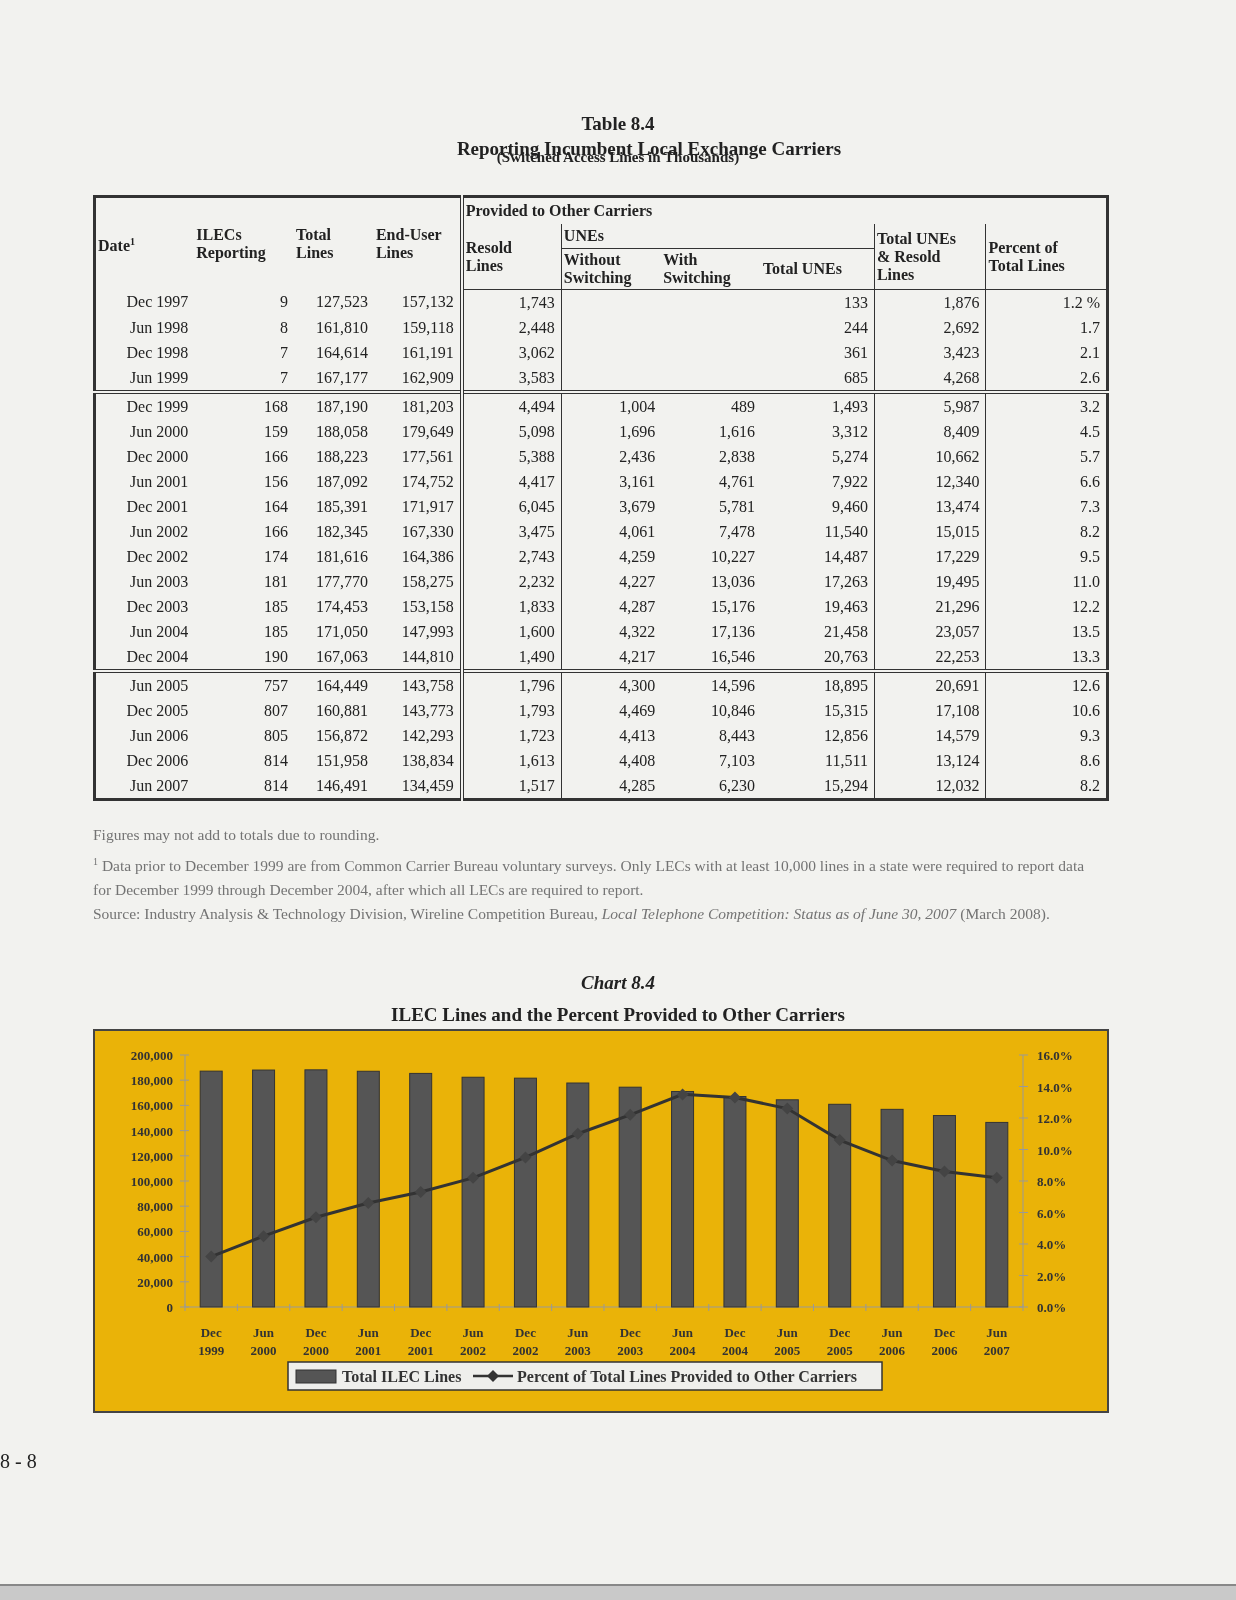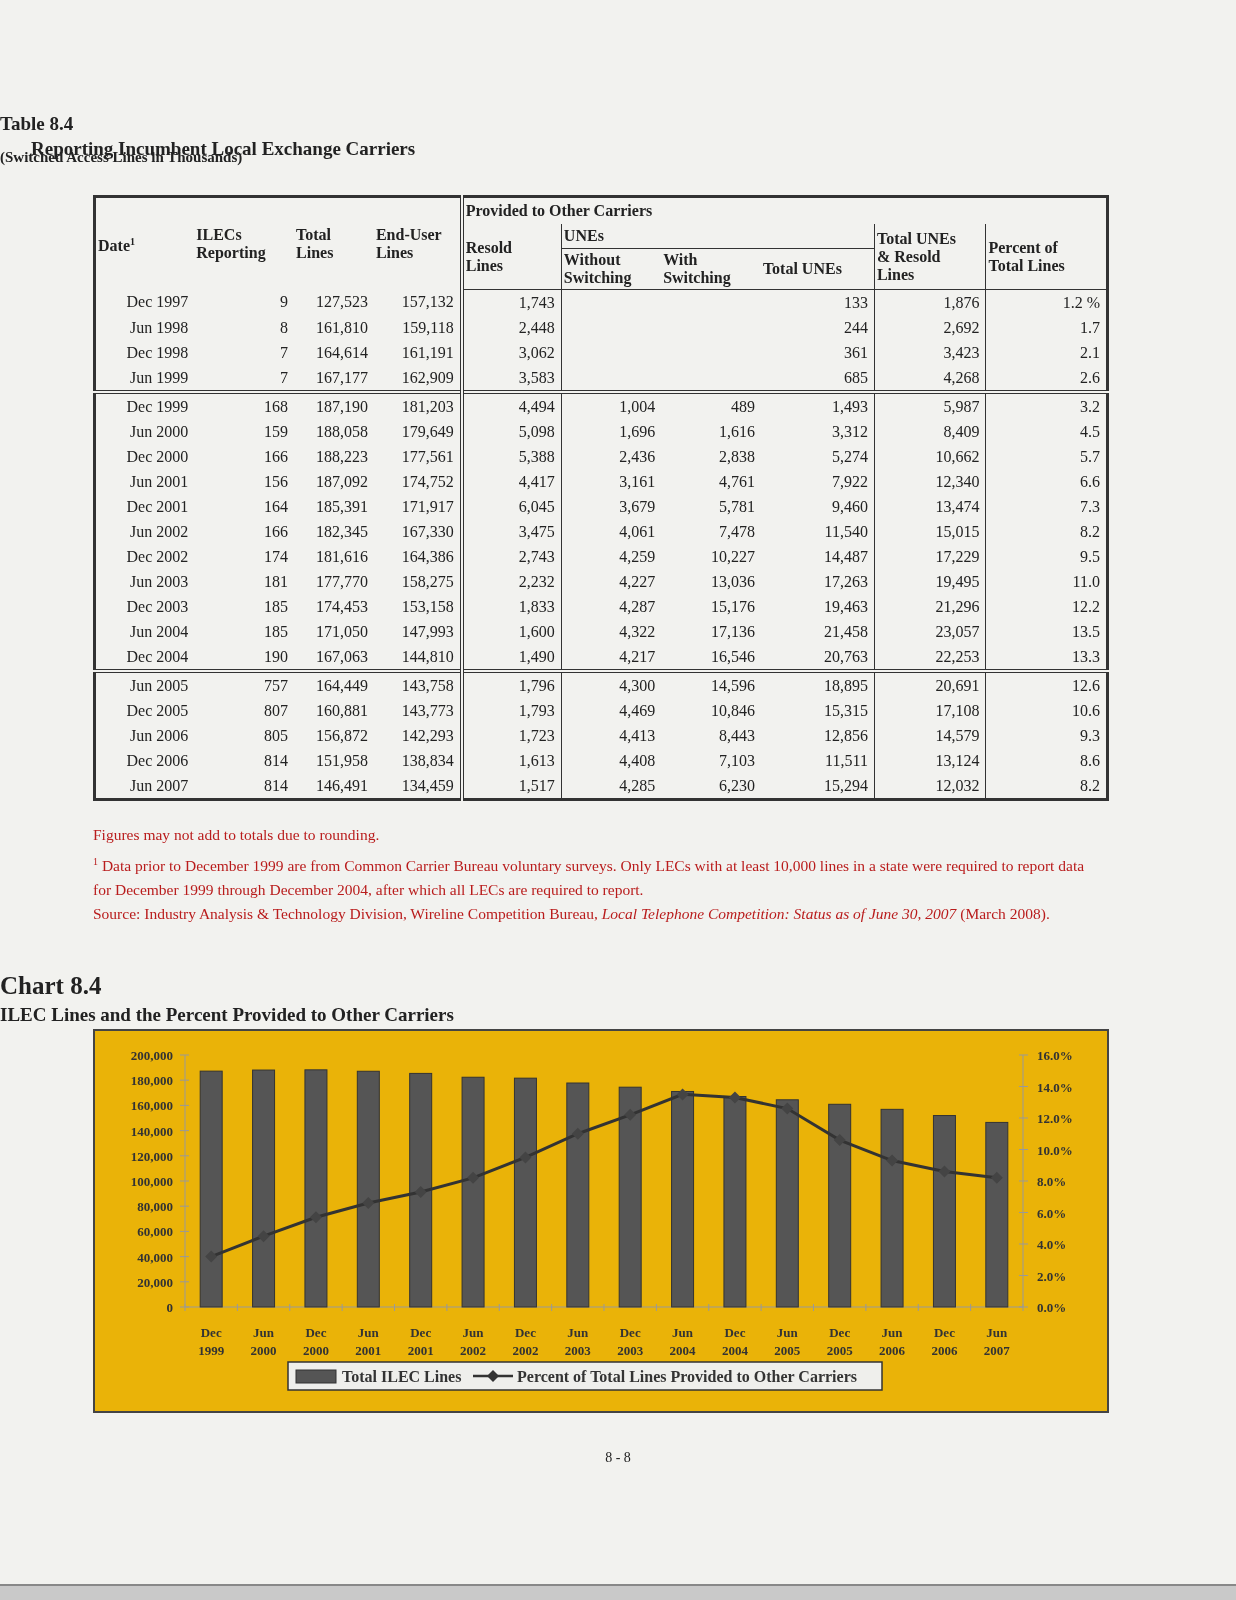--- a/index.html
+++ b/index.html
@@ -2,54 +2,54 @@
 <html><head>
 <meta charset="utf-8">
 <style>
   html, body { margin: 0; padding: 0; }
   body {
     width: 1236px; height: 1600px; background: #f2f2ef; position: relative;
     font-family: "Liberation Serif", "DejaVu Serif", serif; color: #222;
     overflow: hidden;
   }
   .page-bottom-strip { position: absolute; left: 0; right: 0; bottom: 0; height: 14px; background: #c9c9c9; border-top: 2px solid #888; }
-  .t-title { position: absolute; left: 0; width: 1236px; font-weight: bold; }
+  .t-title { position: absolute; left: 0; width: 1236px; text-align: center; font-weight: bold; }
   #table-title { top: 113px; font-size: 19px; }
   #table-subtitle { top: 138px; font-size: 19px; padding-left: 31px; }
   #table-units { top: 149px; font-size: 15px; }
 
   
   .tbl-wrap { position: absolute; left: 93px; top: 195px; width: 1016px; }
   table.data { width: 1016px; border-collapse: collapse; font-size: 16px; }
   table.data th { font-weight: bold; font-size: 16px; line-height: 18px; padding: 2px 2px; text-align: left; vertical-align: middle; }
   table.data td { padding: 0 6px; height: 25px; line-height: 22px; text-align: right; white-space: nowrap; }
   table.data { border: 3px solid #333; }
   .hdr-row th { border-bottom: 0; }
   .bl2 { border-left: 4px double #333; }
   .bl1 { border-left: 1.5px solid #333; }
   .bb1 { border-bottom: 1.5px solid #333; }
   .sect-top td { border-top: 4px double #333; }
   .hdr-bottom th { border-bottom: 1.5px solid #333; }
   td.date { text-align: left; padding-left: 10px; }
   td.c-ilec { padding-right: 18px; }
 
   
-  .notes { position: absolute; left: 93px; width: 1000px; font-size: 15.5px; line-height: 24px; color: #b91c1c; }
+  .notes { position: absolute; left: 93px; width: 1000px; font-size: 15.5px; line-height: 24px; color: #737373; }
   #note-rounding { top: 823px; }
   #note-footnote { top: 850px; }
   #note-source { top: 902px; }
   .sup { font-size: 10px; vertical-align: super; }
   i { font-style: italic; }
 
-  #chart-title { top: 972px; font-size: 25px; }
+  #chart-title { top: 972px; font-size: 19px; font-style: italic; }
   #chart-subtitle { top: 1004px; font-size: 19px; }
 
   .chart-frame { position: absolute; left: 93px; top: 1029px; width: 1012px; height: 380px; border: 2px solid #444; background: #eab308; }
   .chart-frame svg { position: absolute; left: 0; top: 0; }
-  .page-num { position: absolute; top: 1450px; left: 0; width: 1236px; text-align: center; font-size: 14px; }
+  .page-num { position: absolute; top: 1450px; left: 0; width: 1236px; text-align: left; font-size: 20px; }
 </style>
 </head>
 <body>
 
 <div class="t-title" id="table-title">Table 8.4</div>
 <div class="t-title" id="table-subtitle">Reporting Incumbent Local Exchange Carriers</div>
 <div class="t-title" id="table-units">(Switched Access Lines in Thousands)</div>
 
 <div class="tbl-wrap">
   <table class="data" id="data-table">

